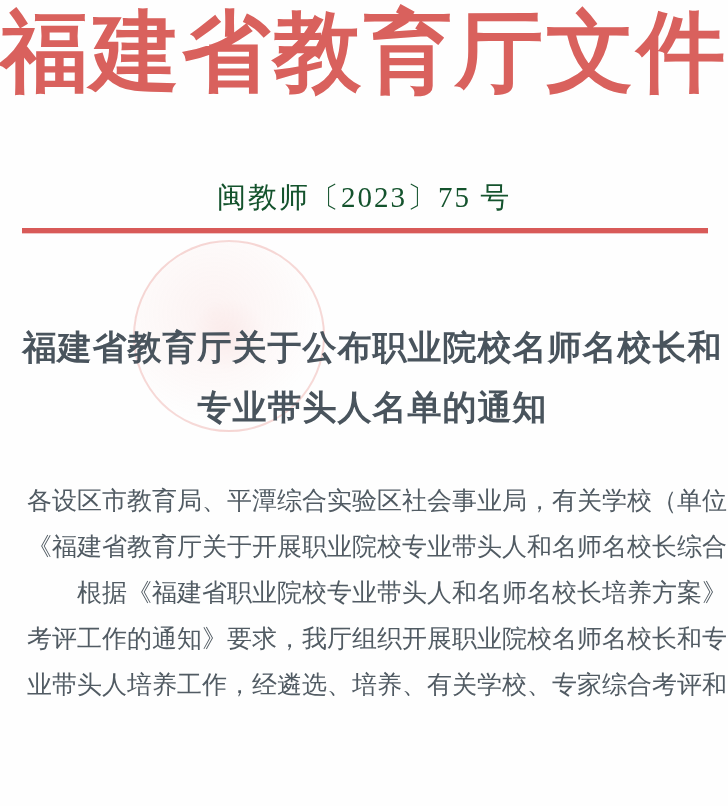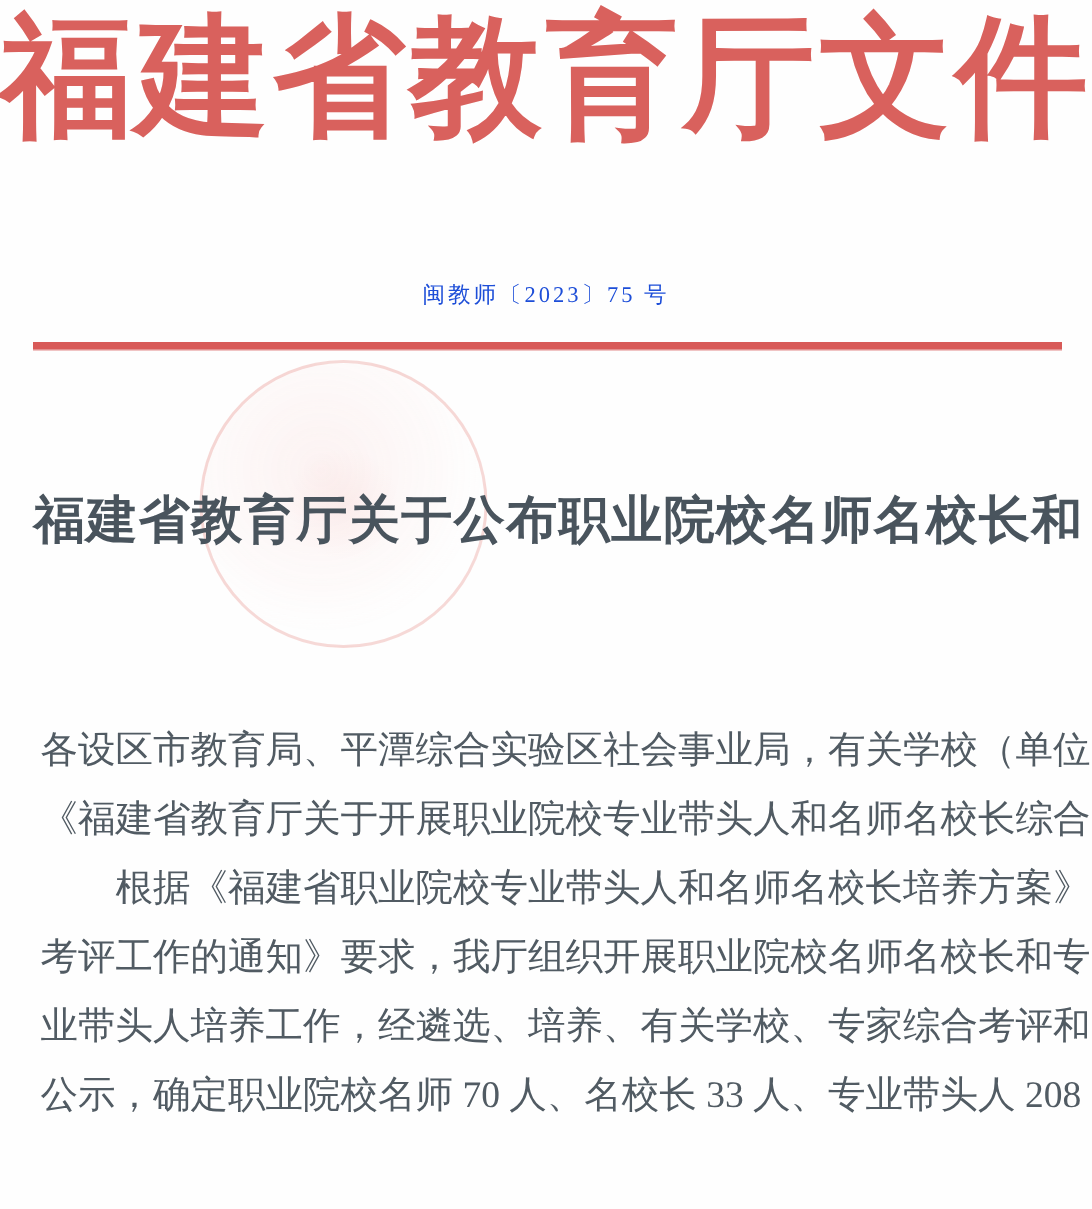--- a/index.html
+++ b/index.html
@@ -25,23 +25,23 @@
     color: #d9615d;
     letter-spacing: 3px;
     white-space: nowrap;
   }
   .doc-number {
     position: absolute;
     top: 182px;
     left: 0;
     right: 0;
     text-align: center;
-    font-size: 15px;
+    font-size: 29px;
     line-height: 30px;
-    color: #1d4ed8;
+    color: #14532d;
     letter-spacing: 2px;
   }
   .red-rule {
     position: absolute;
     top: 228px;
     left: 22px;
     width: 686px;
     height: 5px;
     background: #d85a58;
     box-shadow: 0 1px 0 rgba(216,90,88,0.35);
@@ -107,24 +107,24 @@
   <div class="org-title">福建省教育厅文件</div>
 
   <div class="doc-number">闽教师〔2023〕75 号</div>
 
   <div class="red-rule"></div>
 
   <div class="seal-stamp"></div>
 
   <div class="doc-title">
     <div>福建省教育厅关于公布职业院校名师名校长和</div>
+    <div>专业带头人名单的通知</div>
   </div>
 
   <div class="body-text">
     <div class="body-line">各设区市教育局、平潭综合实验区社会事业局，有关学校（单位）:</div>
     <div class="body-line">《福建省教育厅关于开展职业院校专业带头人和名师名校长综合</div>
     <div class="body-line indent">根据《福建省职业院校专业带头人和名师名校长培养方案》</div>
     <div class="body-line">考评工作的通知》要求，我厅组织开展职业院校名师名校长和专</div>
     <div class="body-line">业带头人培养工作，经遴选、培养、有关学校、专家综合考评和</div>
-    <div class="body-line">公示，确定职业院校名师 70 人、名校长 33 人、专业带头人 208</div>
   </div>
 
 </div>
 
 </body></html>

